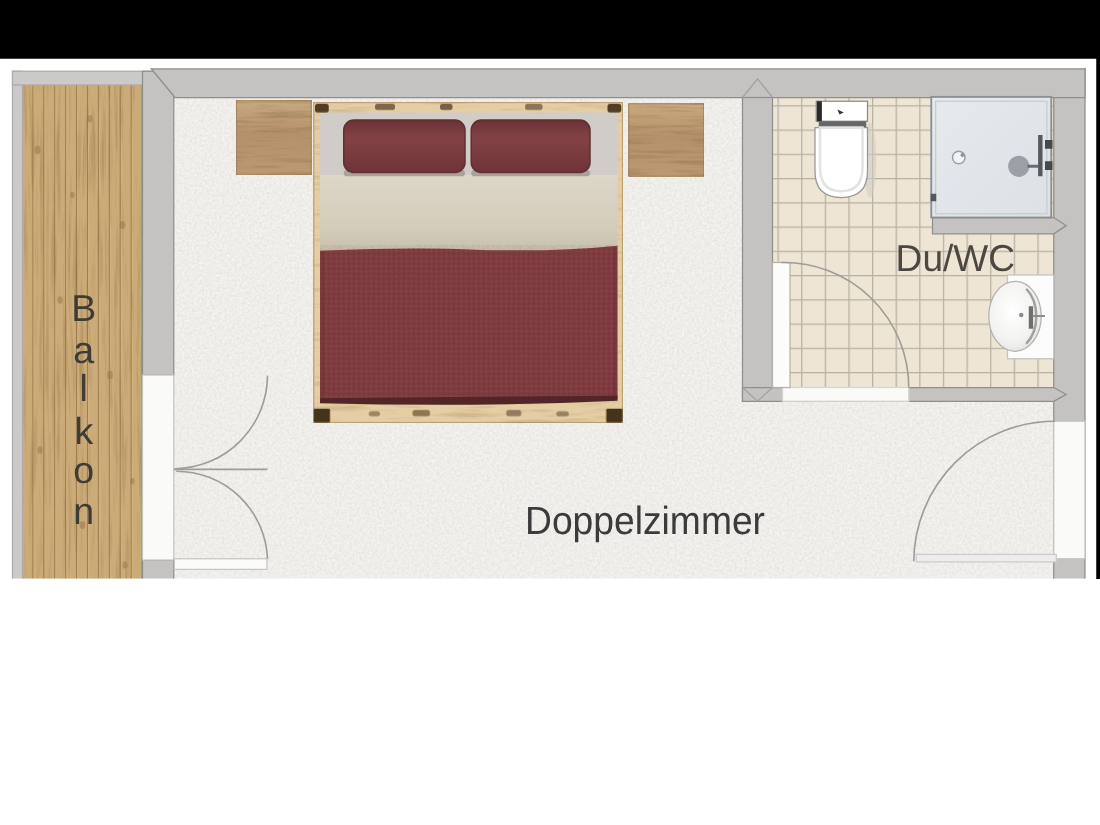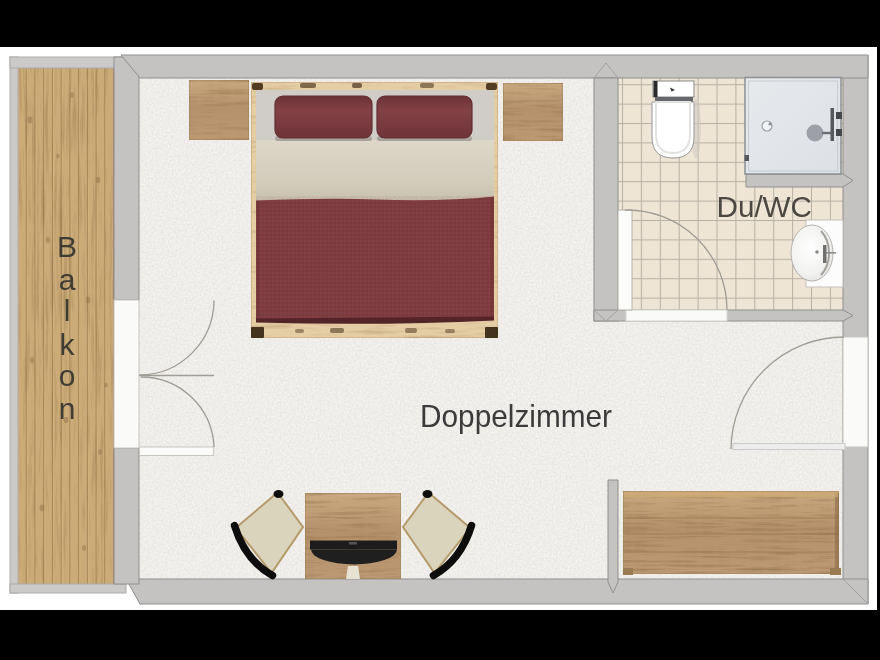--- a/index.html
+++ b/index.html
@@ -1,16 +1,16 @@
 <!DOCTYPE html>
 <html><head>
 <meta charset="utf-8">
 <style>
   html,body{margin:0;padding:0;background:#fff;}
-  #page{position:relative;width:880px;height:660px;background:#ffffff;overflow:hidden;
+  #page{position:relative;width:880px;height:463px;background:#ffffff;overflow:hidden;
         font-family:"Liberation Sans", sans-serif;}
   svg{display:block;}
 </style>
 </head>
 <body>
 <div id="page">
 <svg width="880" height="660" viewBox="0 0 880 660" xmlns="http://www.w3.org/2000/svg">
 <defs>
   <filter id="speckle" x="0" y="0" width="100%" height="100%" color-interpolation-filters="sRGB">
     <feTurbulence type="fractalNoise" baseFrequency="0.5" numOctaves="2" result="n"></feTurbulence>

